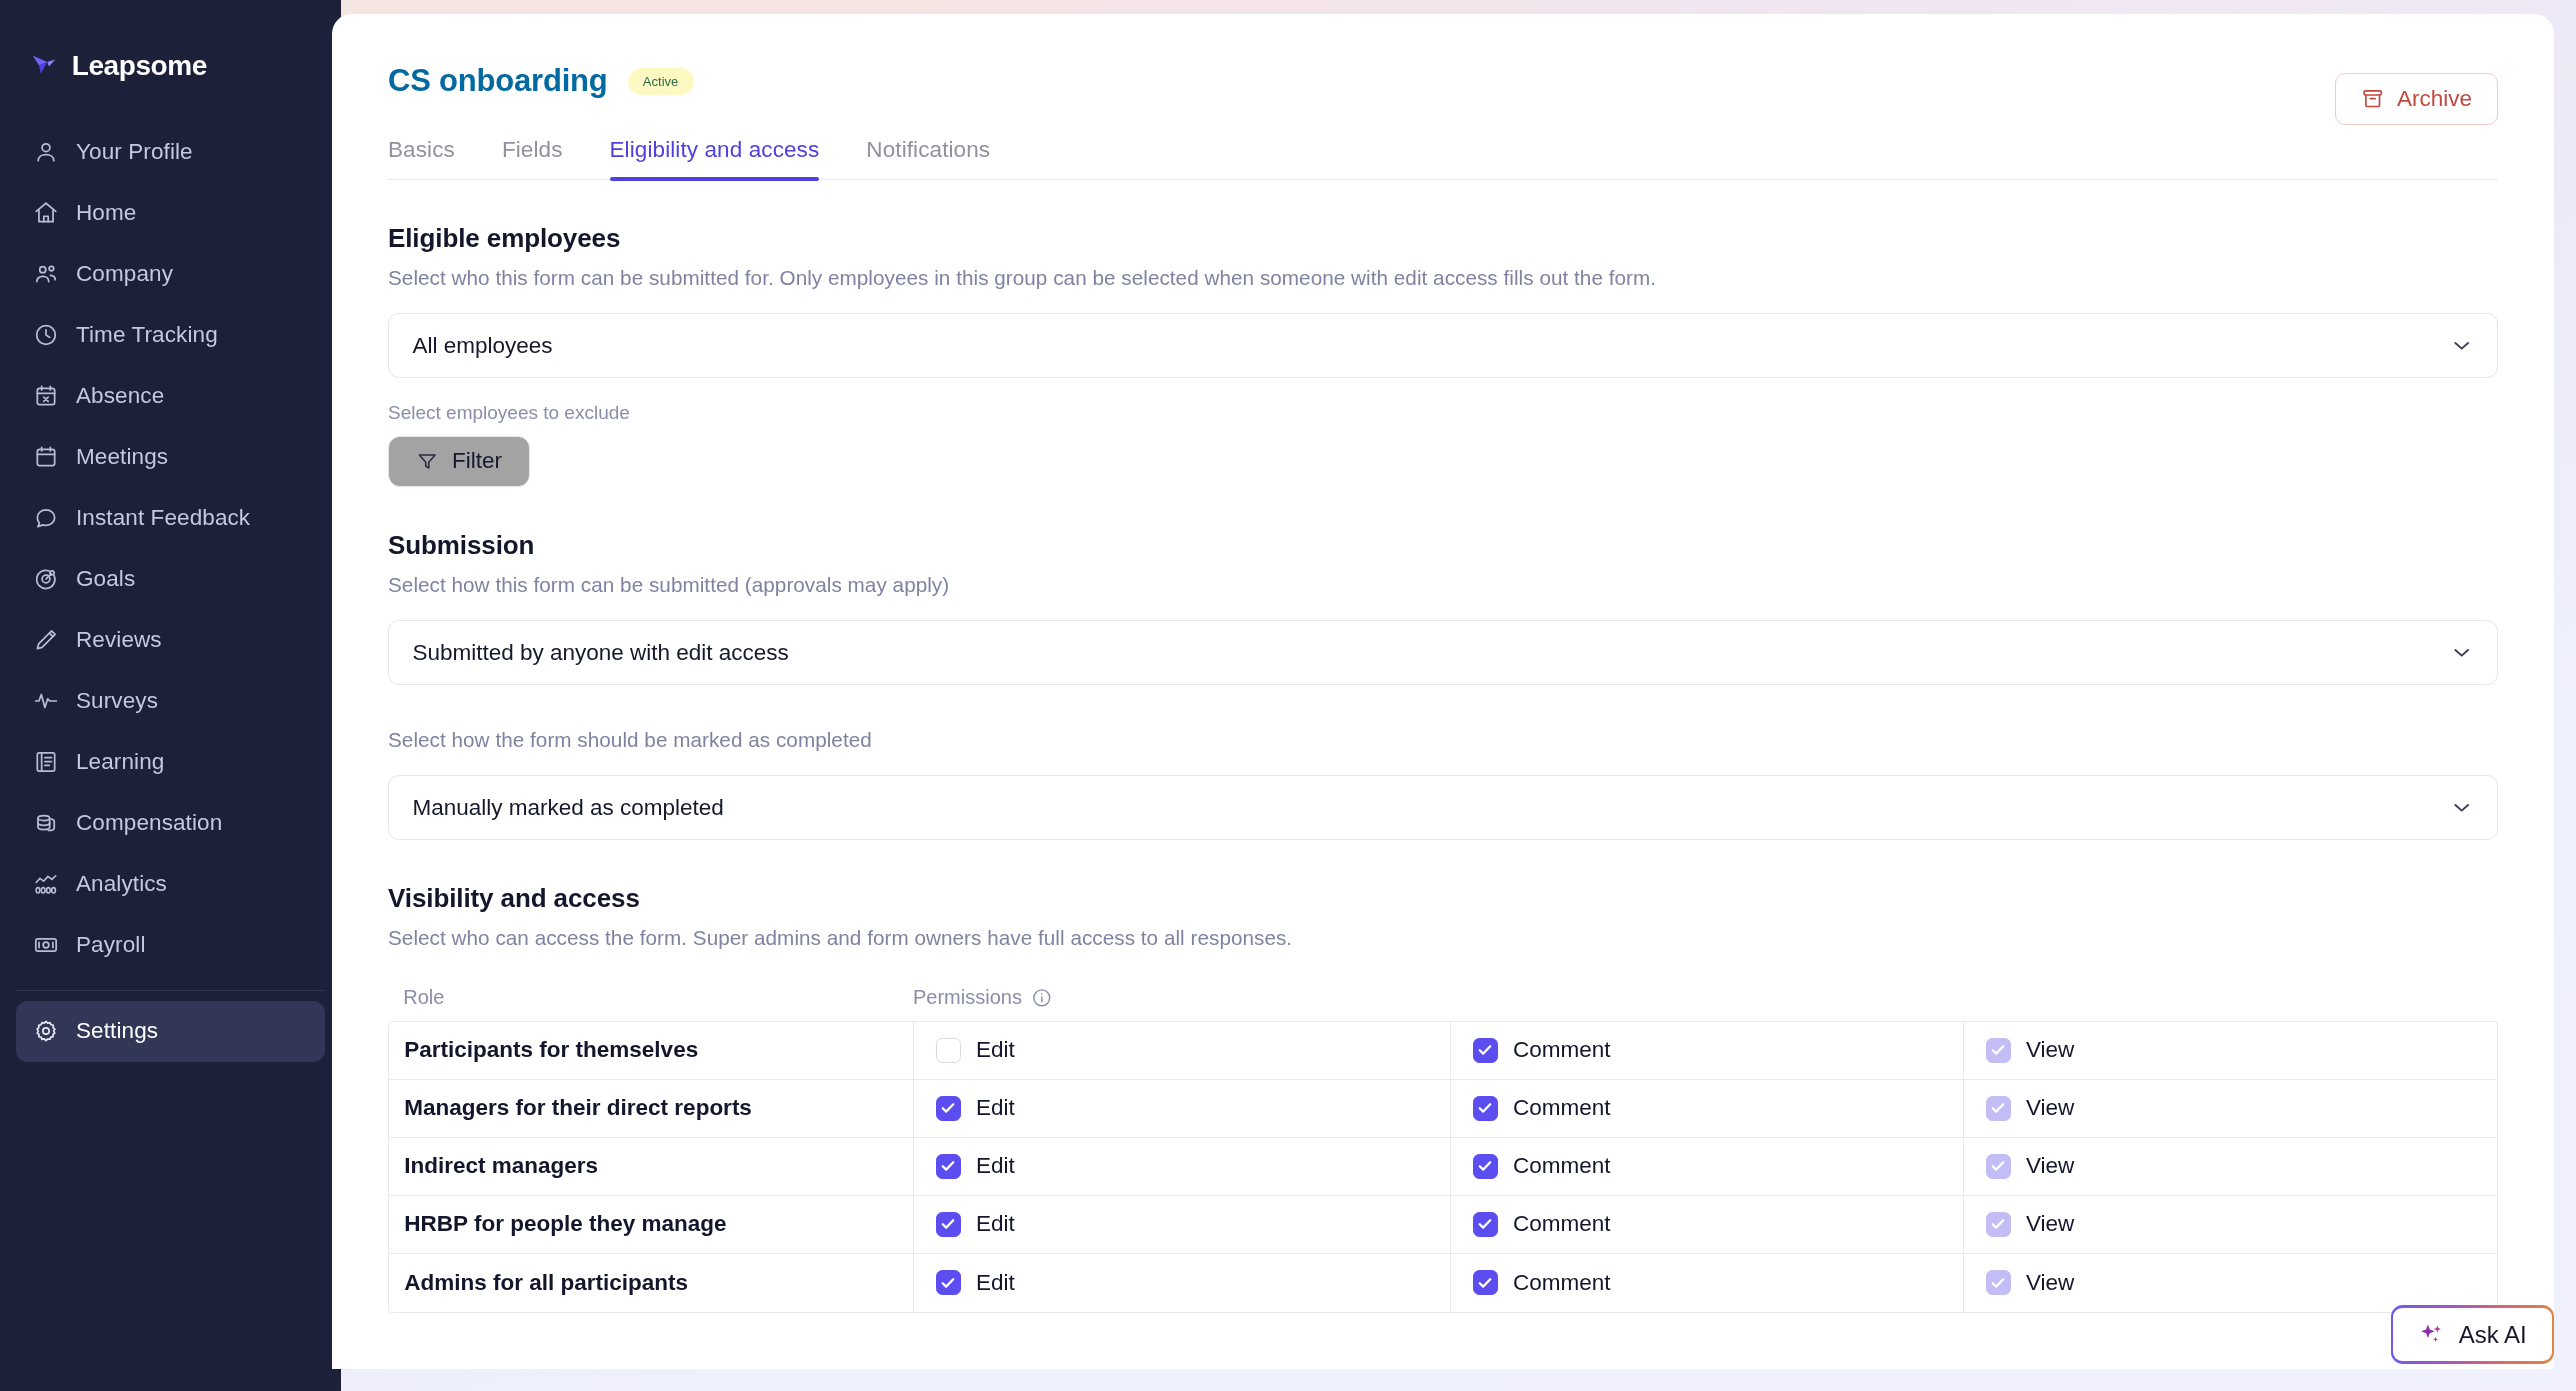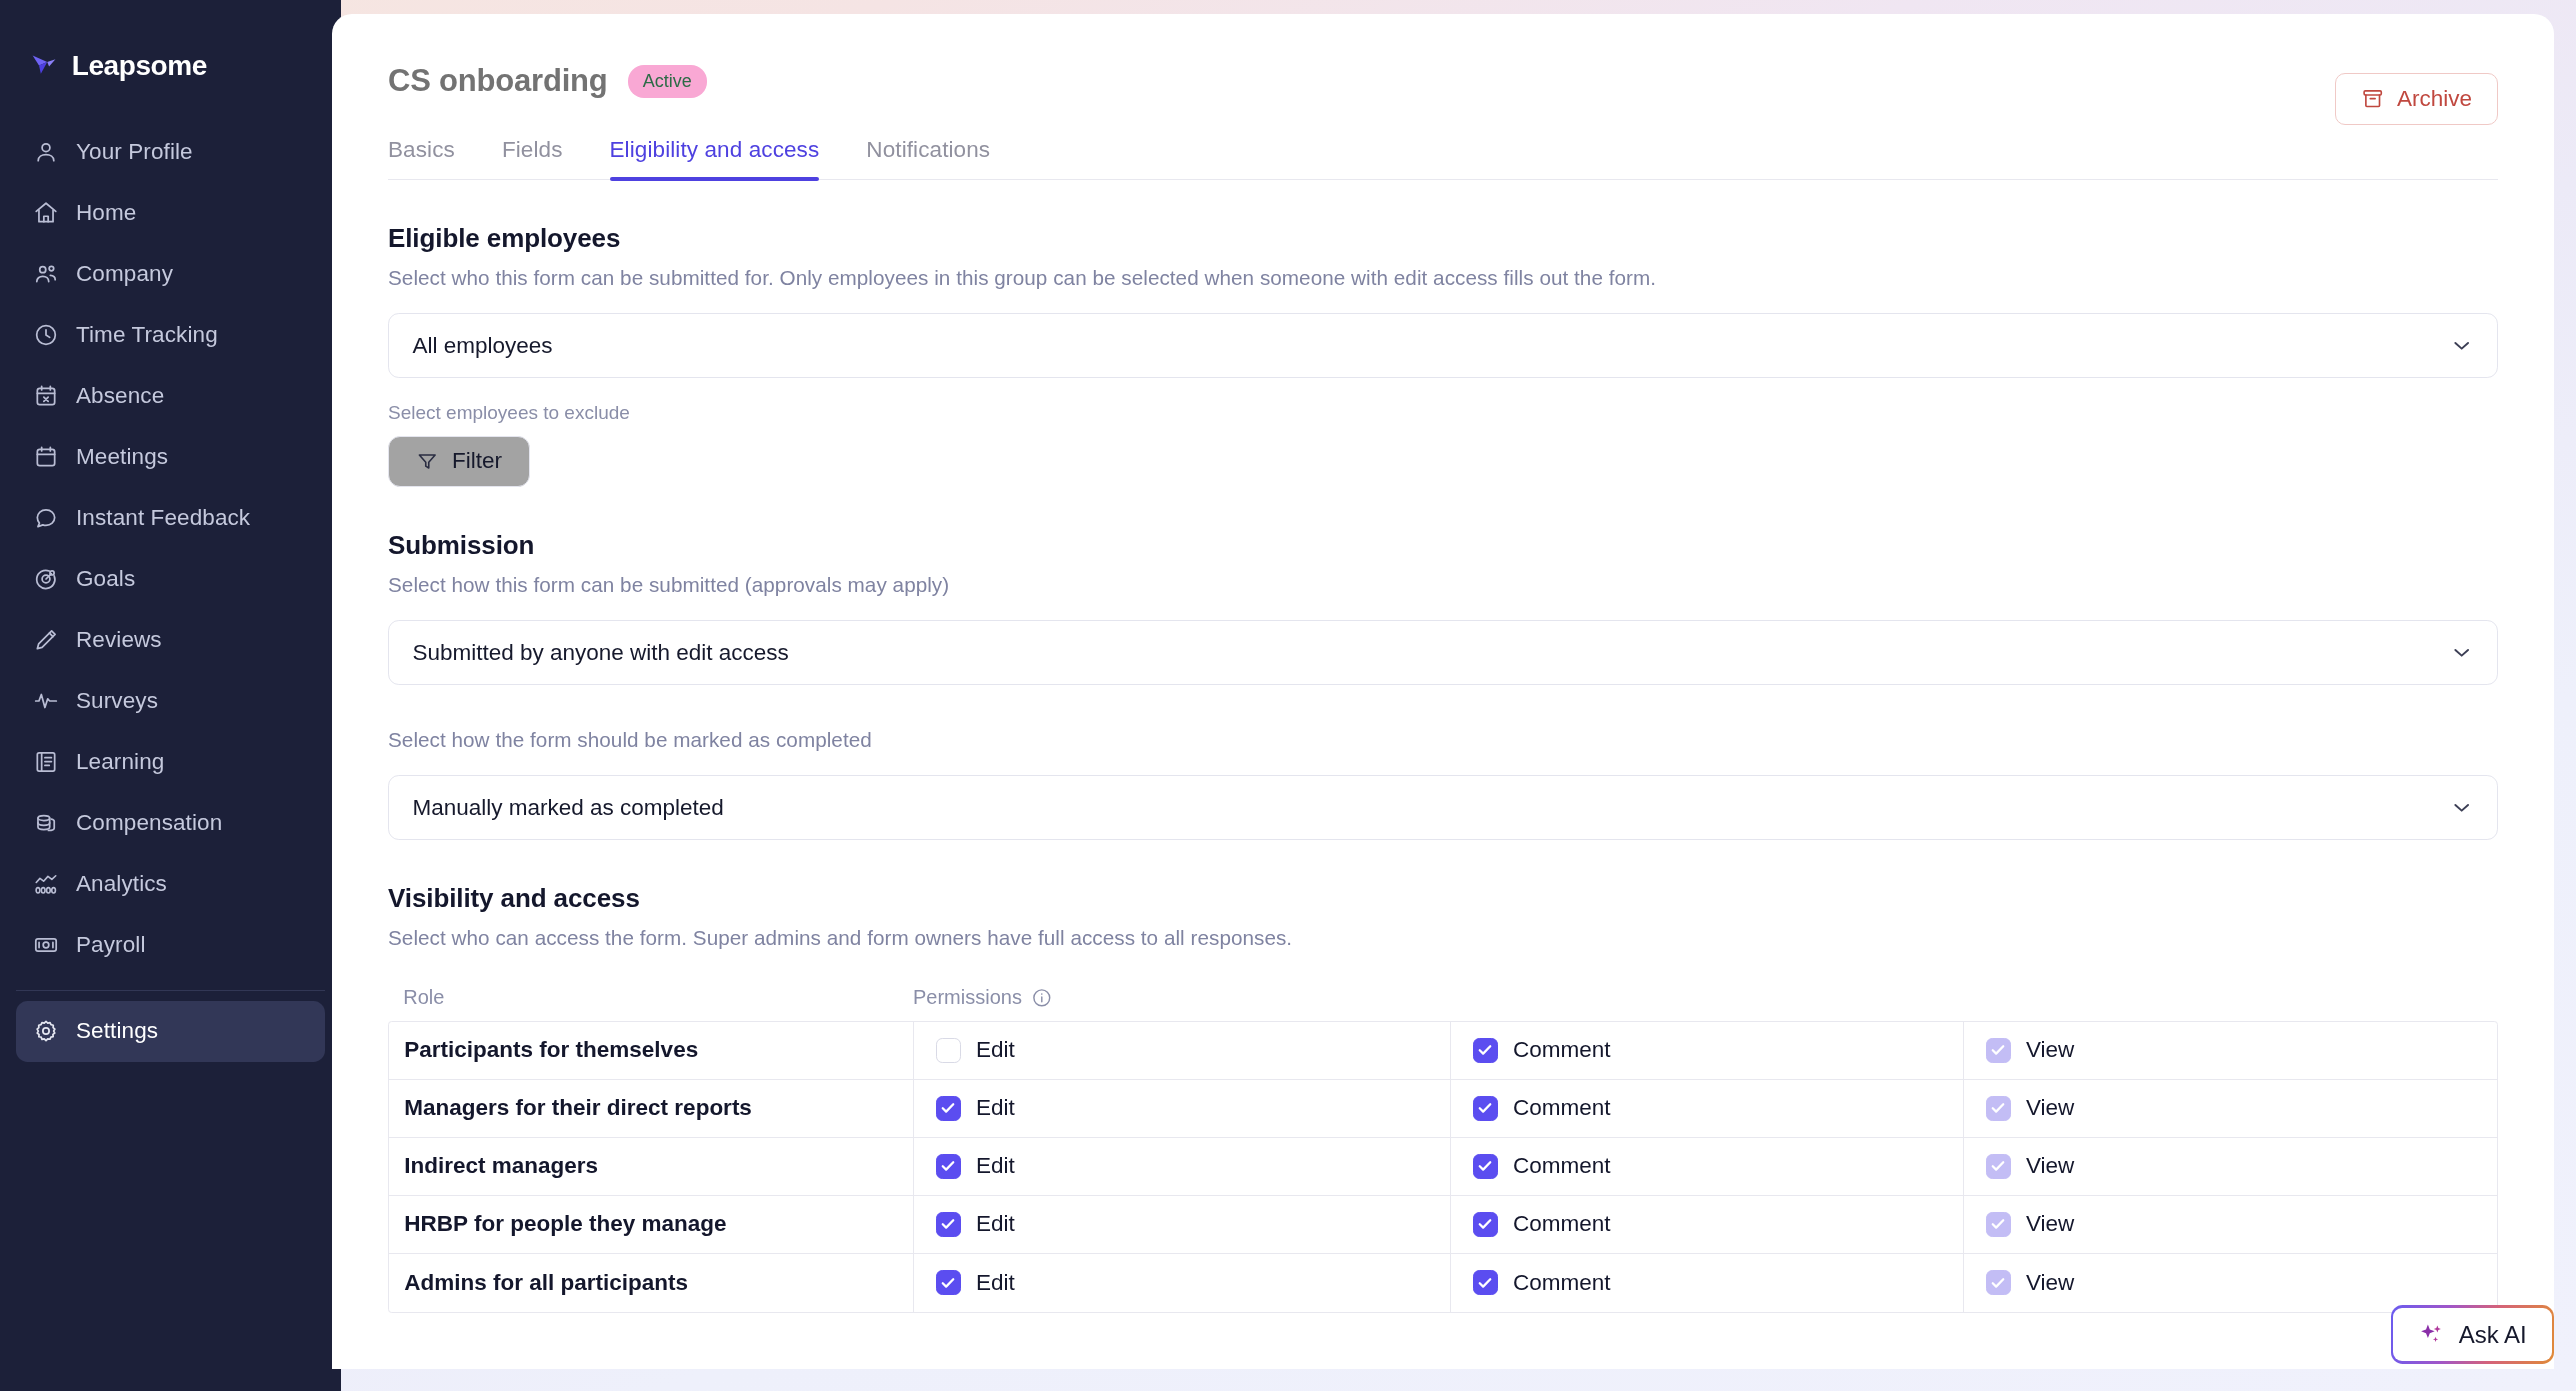--- a/index.html
+++ b/index.html
@@ -52,24 +52,24 @@
     position: absolute;
     left: 332px; top: 14.4px;
     width: 2222px; height: 1355px;
     background: #ffffff;
     border-radius: 20px 20px 0 0;
     overflow: hidden;
   }
   #card-inner { padding: 49px 56px 0 56px; position: relative; height: 100%; }
 
   .title-row { display: flex; align-items: center; gap: 20px; }
-  .page-title { font-size: 31px; font-weight: bold; color: #737373; letter-spacing: -0.2px; }
+  .page-title { font-size: 31px; font-weight: bold; color: #0369a1; letter-spacing: -0.2px; }
   .status-badge {
-    background: #f9a8d4; color: #2c6b46;
-    font-size: 18px; padding: 6.3px 15.3px; border-radius: 16px;
+    background: #fef9c3; color: #2c6b46;
+    font-size: 13px; padding: 6.3px 15.3px; border-radius: 16px;
     font-weight: 500;
   }
   .archive-btn {
     position: absolute; right: 56px; top: 59px;
     display: flex; align-items: center; gap: 12.6px;
     border: 0.9px solid #f0c9c6; color: #c0483f;
     border-radius: 10px; padding: 11.7px 25px;
     font-size: 22.5px; background: #fff; cursor: pointer;
   }
   .archive-btn .ico { width: 23.4px; height: 23.4px; display: block; }

